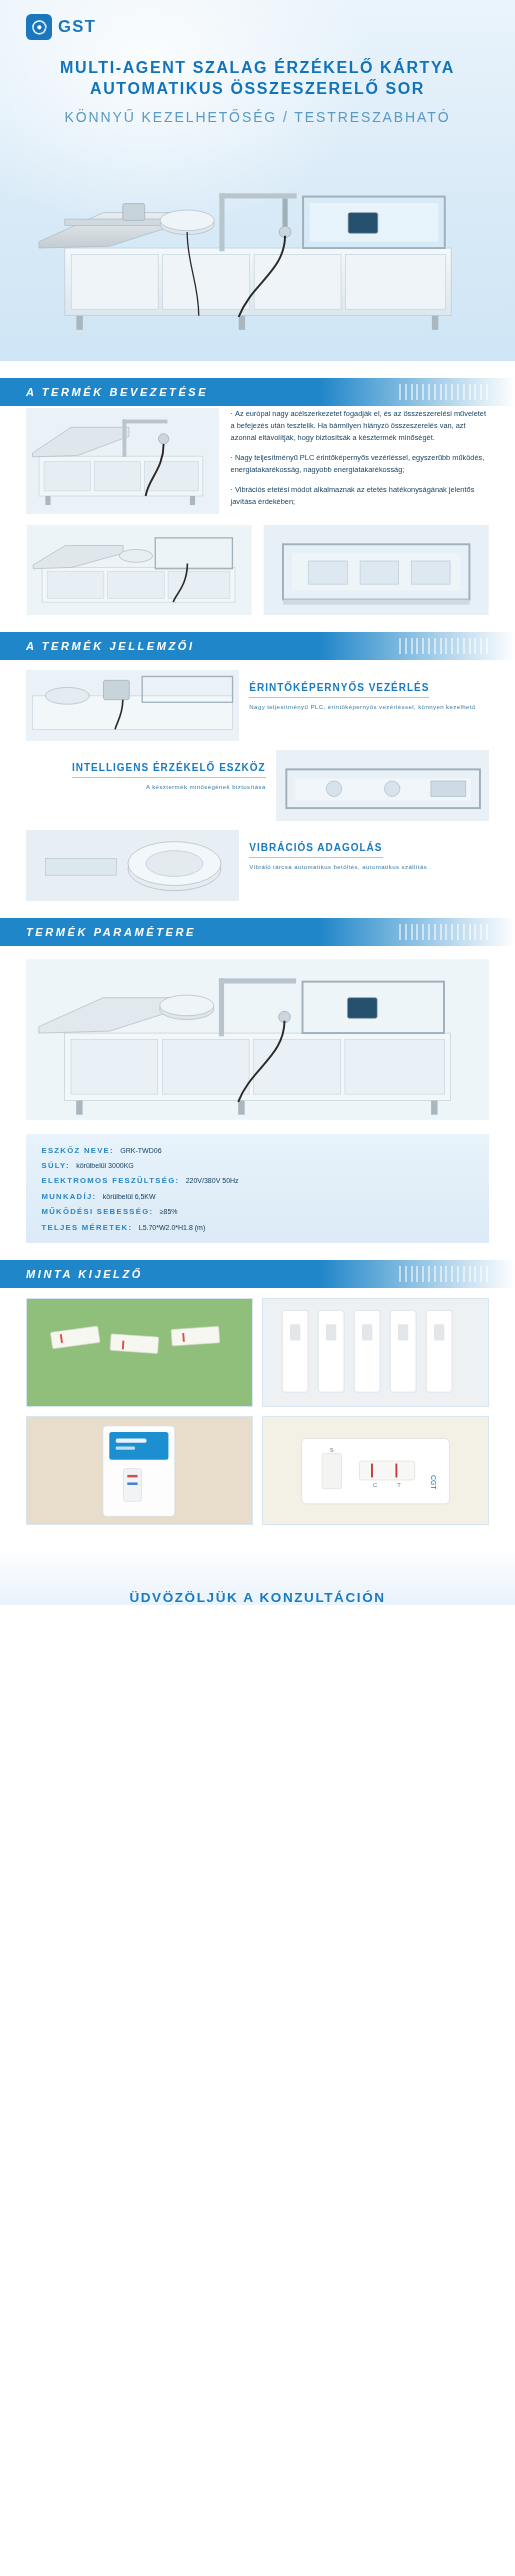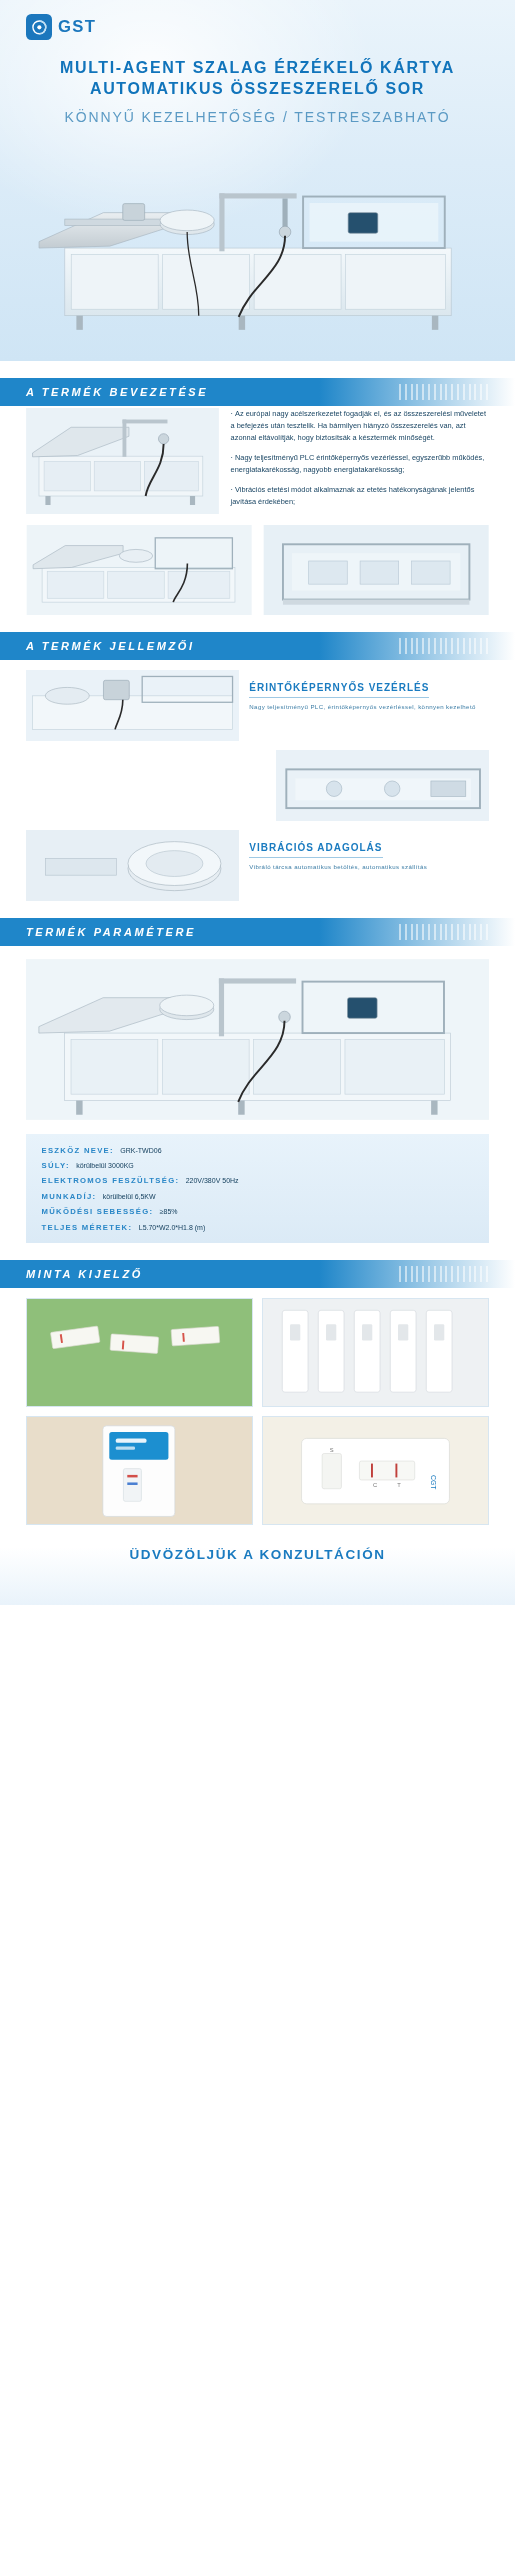--- a/index.html
+++ b/index.html
@@ -140,21 +140,21 @@
   
   .samples{ padding: 10.3px 26px 0 26px; }
   .sample-grid{ display:grid; grid-template-columns:1fr 1fr; gap:9px; }
   .sample{ height:109px; border:0.6px solid #d7e6f1; overflow:hidden; position:relative; }
 
   
   .footer{
     margin-top:22px;
     height:58px;
     background:linear-gradient(180deg,#ffffff 0%,#e9f3fb 100%);
-    display:flex; align-items:flex-start; justify-content:center;
+    display:flex; align-items:flex-end; justify-content:center;
   }
   .footer span{
     font-size:13.5px; letter-spacing:1.6px; color:#1a7bc0; font-weight:bold;
     text-transform:uppercase;
   }
   svg{ display:block; }
 </style>
 </head>
 <body>
 
@@ -307,20 +307,24 @@
     <div class="feature rev">
       <div class="img">
         <svg viewBox="0 0 330 110" width="100%" height="71">
           <rect width="330" height="110" fill="#e9f1f7"></rect>
           <rect x="16" y="30" width="300" height="60" fill="none" stroke="#9fb0bb" stroke-width="3"></rect>
           <rect x="30" y="44" width="272" height="34" fill="#f1f7fa" opacity=".85"></rect>
           <circle cx="90" cy="60" r="12" fill="#d7e3ec" stroke="#a8b9c5"></circle>
           <circle cx="180" cy="60" r="12" fill="#d7e3ec" stroke="#a8b9c5"></circle>
           <rect x="240" y="48" width="54" height="24" fill="#cfdbe4" stroke="#a8b9c5"></rect>
         </svg>
+      </div>
+      <div class="txt">
+        <h3>INTELLIGENS ÉRZÉKELŐ ESZKÖZ</h3>
+        <p>A késztermék minőségének biztosítása</p>
       </div>
     </div>
 
 
     <div class="feature">
       <div class="img">
         <svg viewBox="0 0 330 110" width="100%" height="71">
           <rect width="330" height="110" fill="#e7eff5"></rect>
           <ellipse cx="230" cy="60" rx="72" ry="34" fill="#e6edf2" stroke="#a8b6c0"></ellipse>
           <ellipse cx="230" cy="52" rx="72" ry="34" fill="#f2f7fa" stroke="#a8b6c0"></ellipse>

